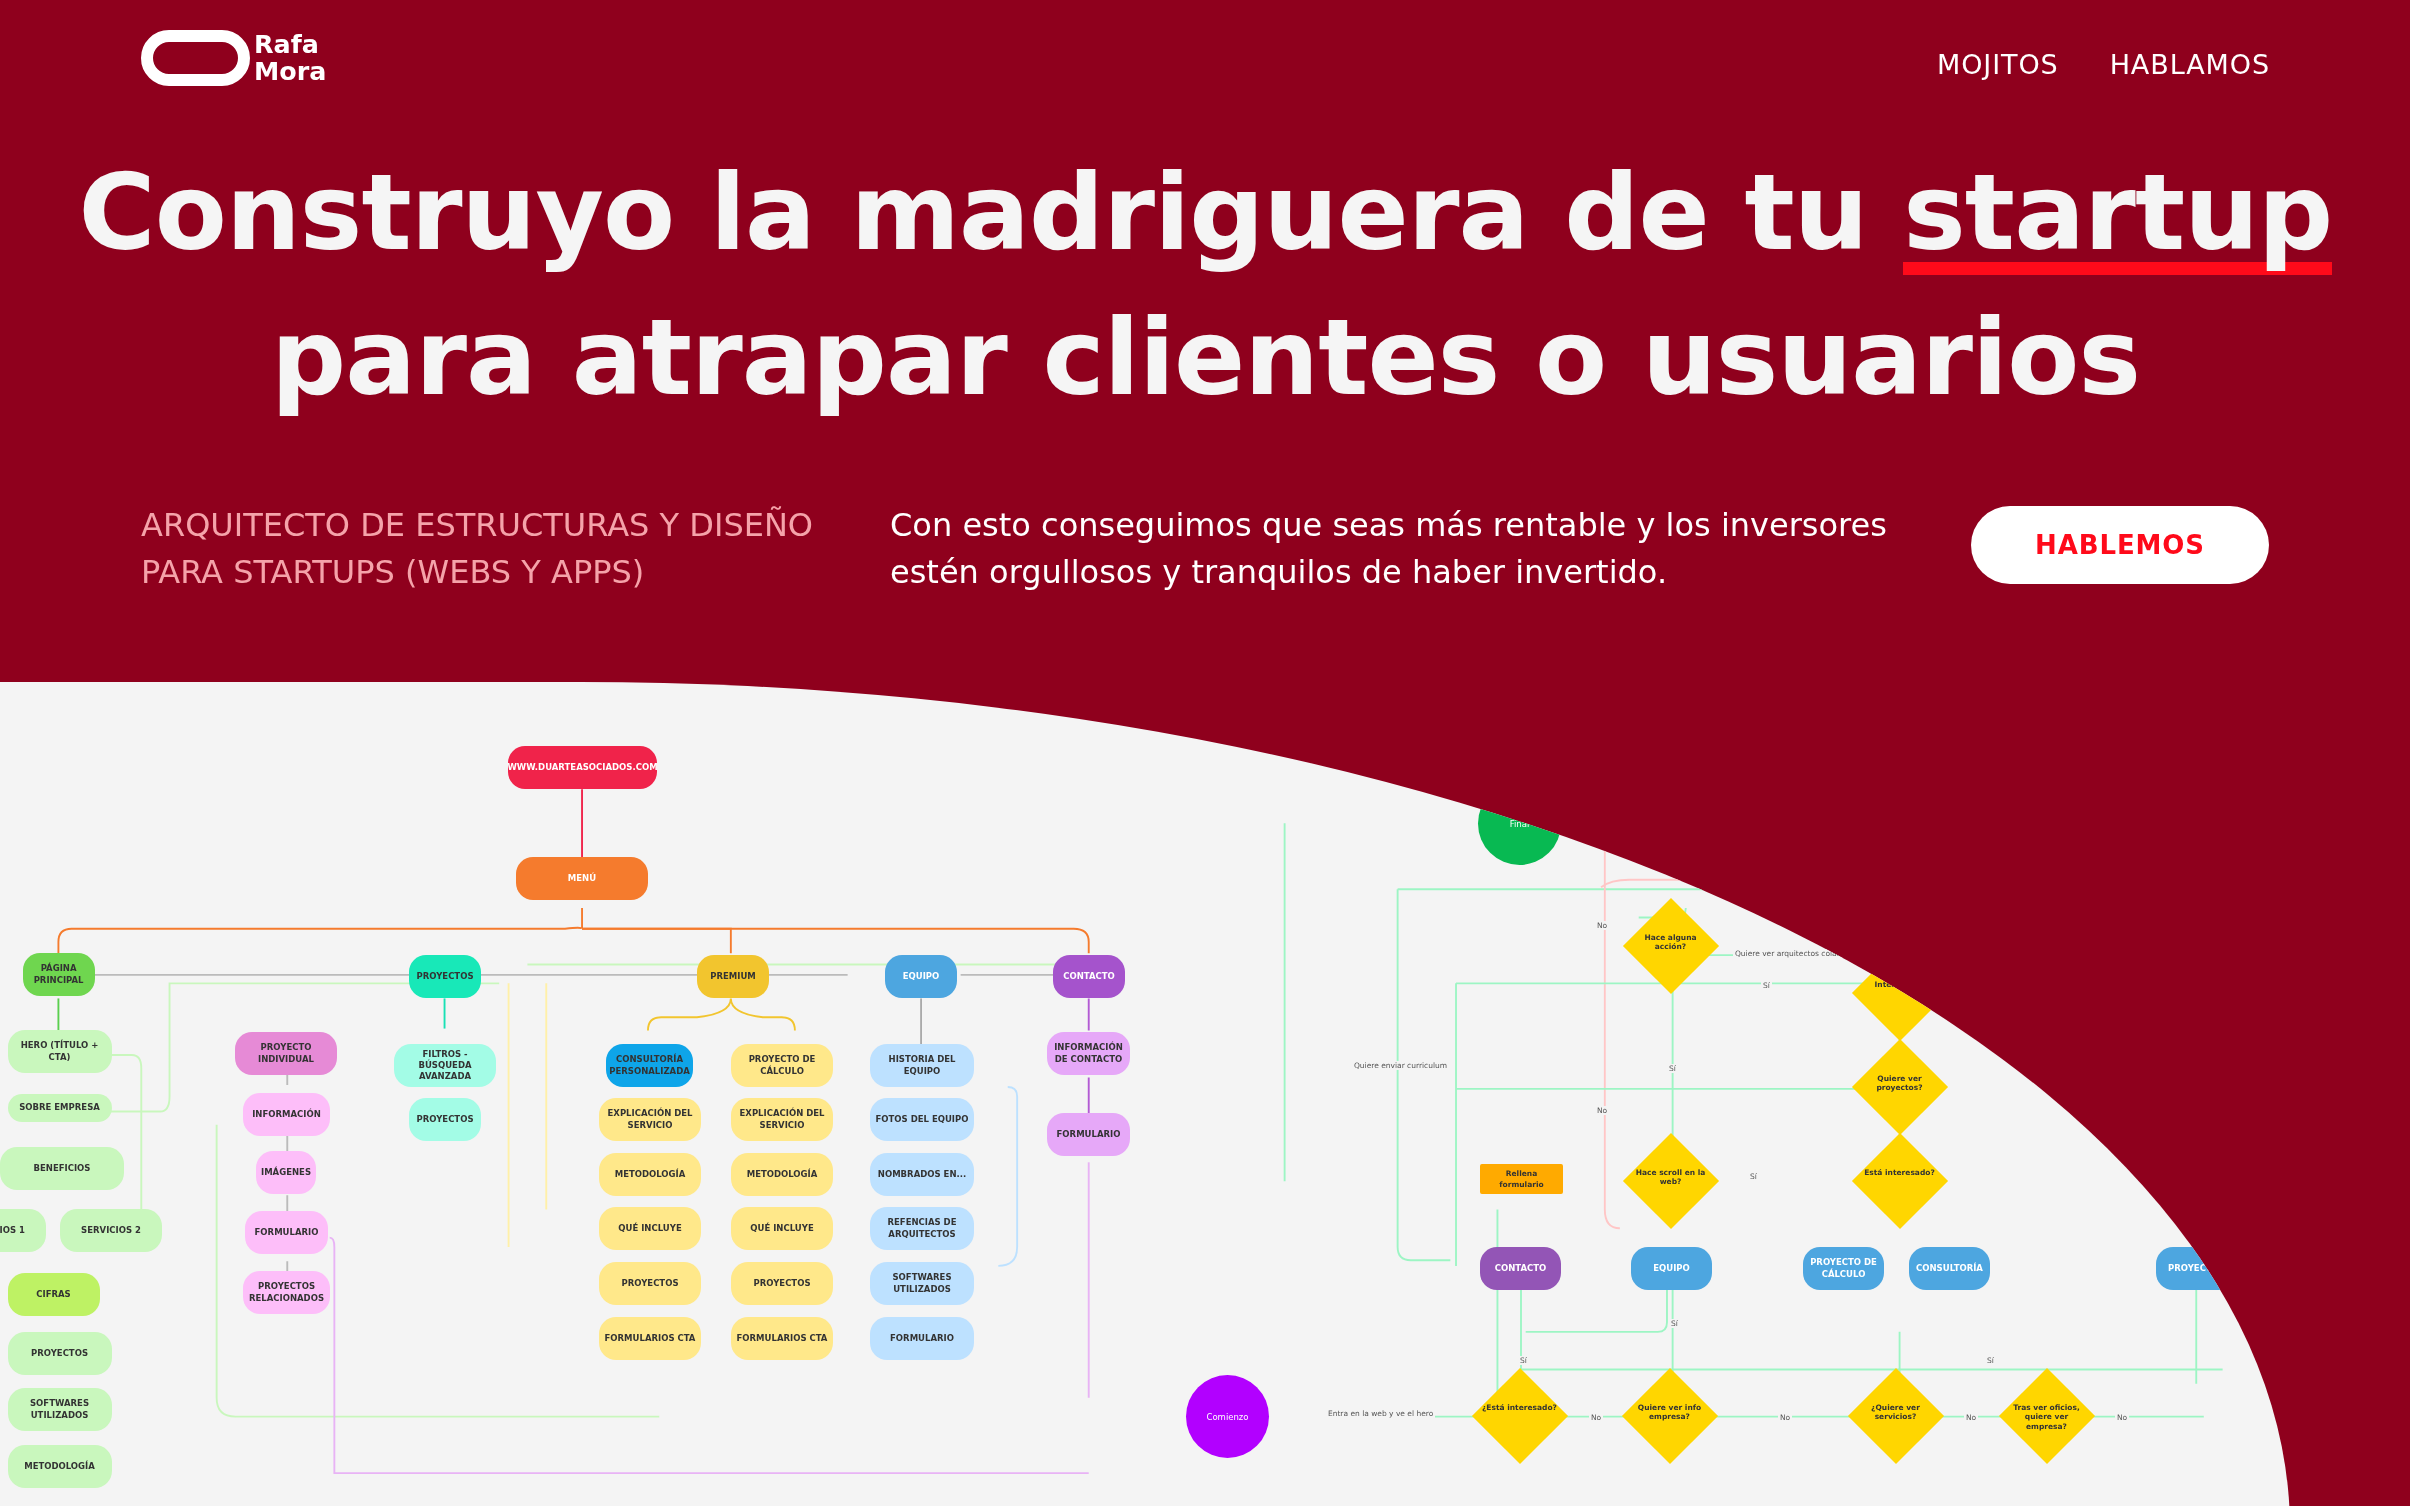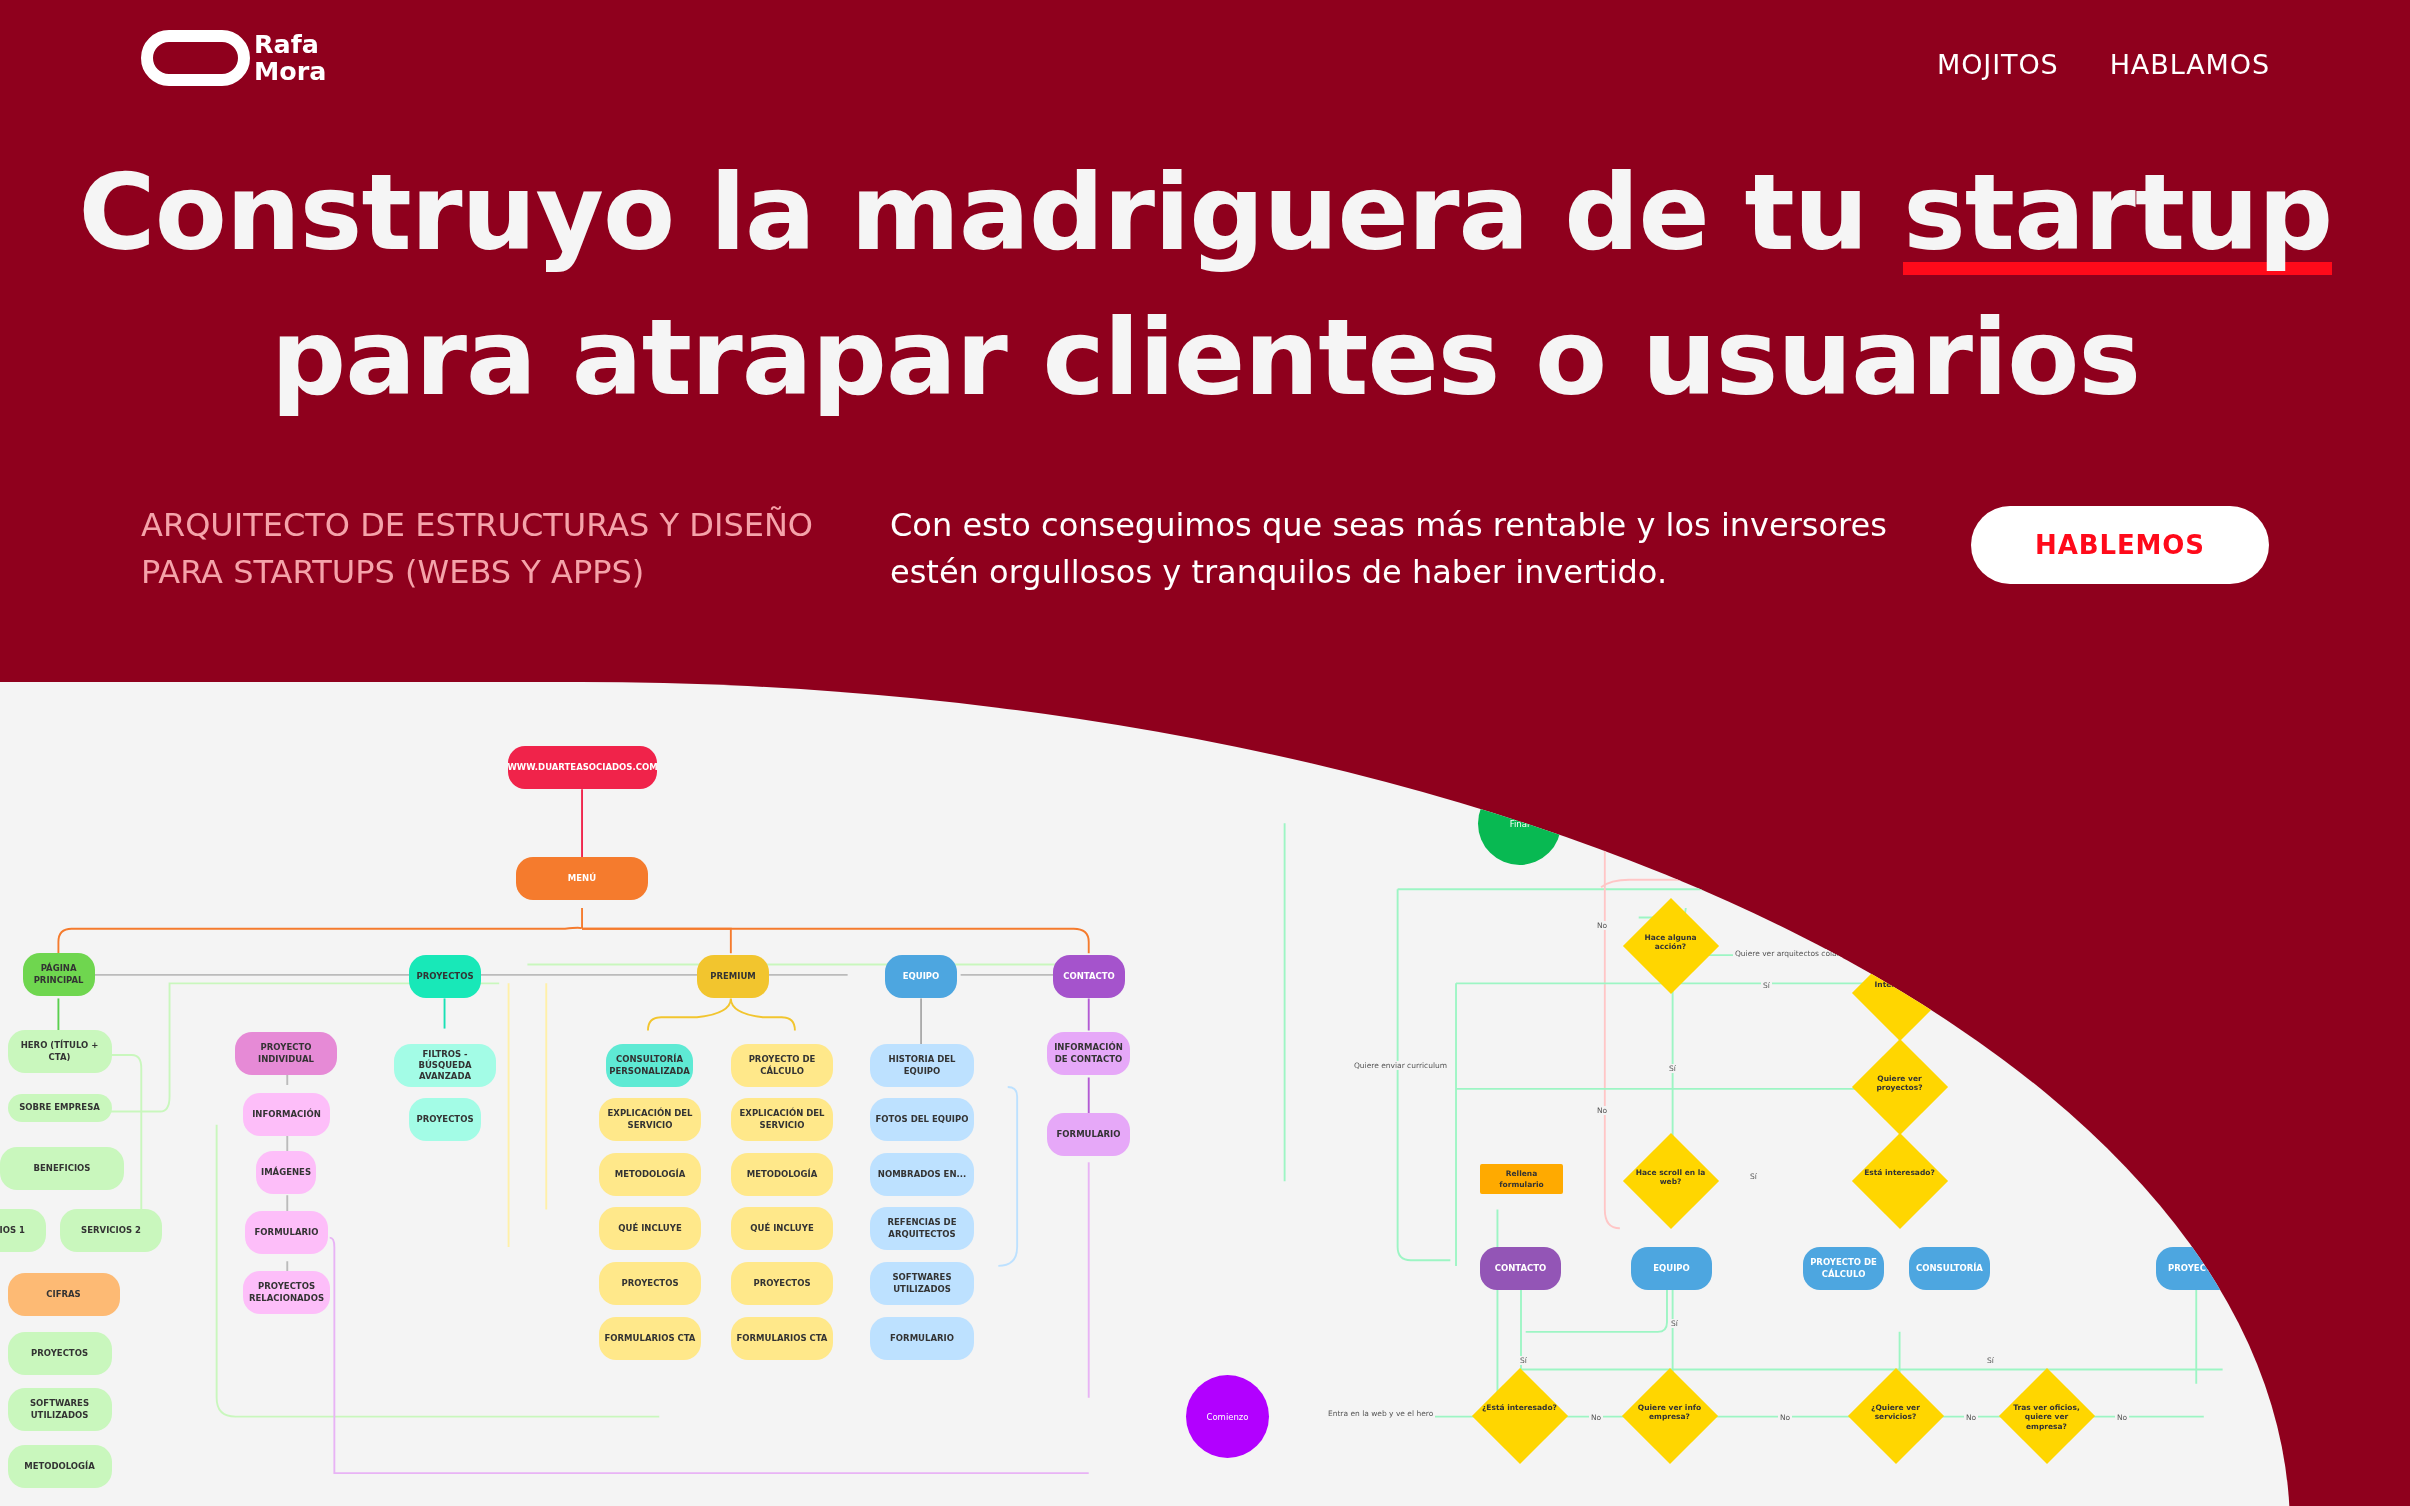--- a/index.html
+++ b/index.html
@@ -94,37 +94,37 @@
 
     <div class="node w" style="left:508px;top:64px;width:149px;height:43px;background:#F0234A;">WWW.DUARTEASOCIADOS.COM</div>
     <div class="node w" style="left:516px;top:175px;width:132px;height:43px;background:#F57B2D;">MENÚ</div>
 
     <div class="node" style="left:22.6px;top:271px;width:72px;height:43px;background:#6FD64F;">PÁGINA PRINCIPAL</div>
     <div class="node" style="left:7.5px;top:348px;width:104px;height:43px;background:#C9F7BD;">HERO (TÍTULO + CTA)</div>
     <div class="node" style="left:7.5px;top:412px;width:104px;height:28px;background:#C9F7BD;">SOBRE EMPRESA</div>
     <div class="node" style="left:0px;top:465px;width:124px;height:43px;background:#C9F7BD;">BENEFICIOS</div>
     <div class="node" style="left:-56px;top:527px;width:102px;height:43px;background:#C9F7BD;">SERVICIOS 1</div>
     <div class="node" style="left:60px;top:527px;width:102px;height:43px;background:#C9F7BD;">SERVICIOS 2</div>
-    <div class="node" style="left:7.5px;top:591px;width:112px;height:43px;background:#fdba74;">CIFRAS</div>
+    <div class="node" style="left:7.5px;top:591px;width:92px;height:43px;background:#bef264;">CIFRAS</div>
     <div class="node" style="left:7.5px;top:650px;width:104px;height:43px;background:#C9F7BD;">PROYECTOS</div>
     <div class="node" style="left:7.5px;top:706px;width:104px;height:43px;background:#C9F7BD;">SOFTWARES UTILIZADOS</div>
     <div class="node" style="left:7.5px;top:763px;width:104px;height:43px;background:#C9F7BD;">METODOLOGÍA</div>
 
     <div class="node" style="left:235px;top:350px;width:102px;height:43px;background:#E68AD6;">PROYECTO INDIVIDUAL</div>
     <div class="node" style="left:243px;top:411px;width:87px;height:43px;background:#FDBEF9;">INFORMACIÓN</div>
     <div class="node" style="left:256px;top:469px;width:60px;height:43px;background:#FDBEF9;">IMÁGENES</div>
     <div class="node" style="left:245px;top:529px;width:83px;height:43px;background:#FDBEF9;">FORMULARIO</div>
     <div class="node" style="left:243px;top:589px;width:87px;height:43px;background:#FDBEF9;">PROYECTOS RELACIONADOS</div>
 
     <div class="node" style="left:409px;top:273px;width:72px;height:43px;background:#18E8B8;">PROYECTOS</div>
     <div class="node" style="left:394px;top:362px;width:102px;height:43px;background:#A3FCE6;">FILTROS - BÚSQUEDA AVANZADA</div>
     <div class="node" style="left:409px;top:416px;width:72px;height:43px;background:#A3FCE6;">PROYECTOS</div>
 
     <div class="node" style="left:697px;top:273px;width:72px;height:43px;background:#F2C52E;">PREMIUM</div>
-    <div class="node" style="left:606px;top:362px;width:87px;height:43px;background:#5eead4;">CONSULTORÍA PERSONALIZADA</div>
+    <div class="node" style="left:606px;top:362px;width:87px;height:43px;background:#0ea5e9;">CONSULTORÍA PERSONALIZADA</div>
     <div class="node" style="left:599px;top:416px;width:102px;height:43px;background:#FFE88A;">EXPLICACIÓN DEL SERVICIO</div>
     <div class="node" style="left:599px;top:471px;width:102px;height:43px;background:#FFE88A;">METODOLOGÍA</div>
     <div class="node" style="left:599px;top:525px;width:102px;height:43px;background:#FFE88A;">QUÉ INCLUYE</div>
     <div class="node" style="left:599px;top:580px;width:102px;height:43px;background:#FFE88A;">PROYECTOS</div>
     <div class="node" style="left:599px;top:635px;width:102px;height:43px;background:#FFE88A;">FORMULARIOS CTA</div>
     <div class="node" style="left:731px;top:362px;width:102px;height:43px;background:#FFE88A;">PROYECTO DE CÁLCULO</div>
     <div class="node" style="left:731px;top:416px;width:102px;height:43px;background:#FFE88A;">EXPLICACIÓN DEL SERVICIO</div>
     <div class="node" style="left:731px;top:471px;width:102px;height:43px;background:#FFE88A;">METODOLOGÍA</div>
     <div class="node" style="left:731px;top:525px;width:102px;height:43px;background:#FFE88A;">QUÉ INCLUYE</div>
     <div class="node" style="left:731px;top:580px;width:102px;height:43px;background:#FFE88A;">PROYECTOS</div>

